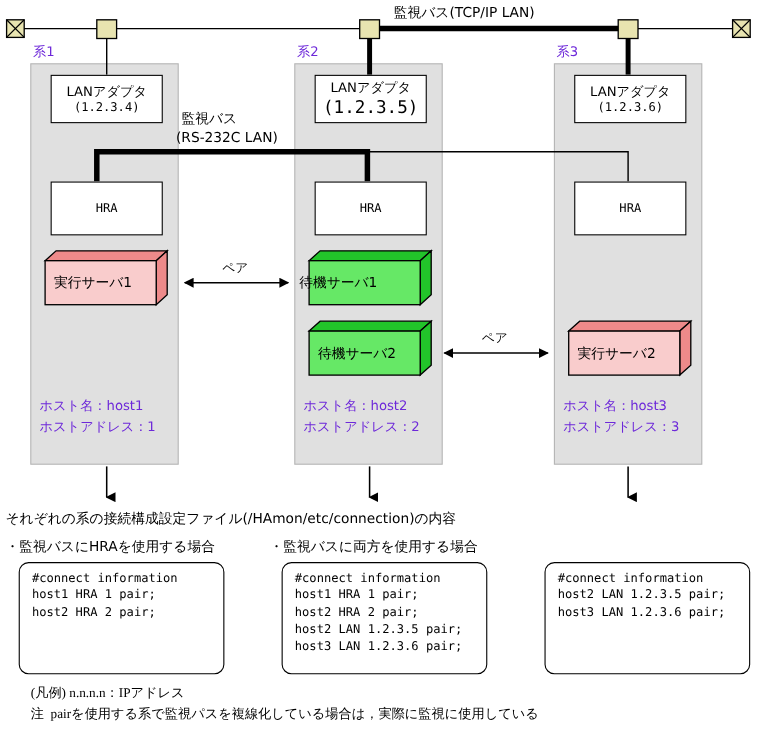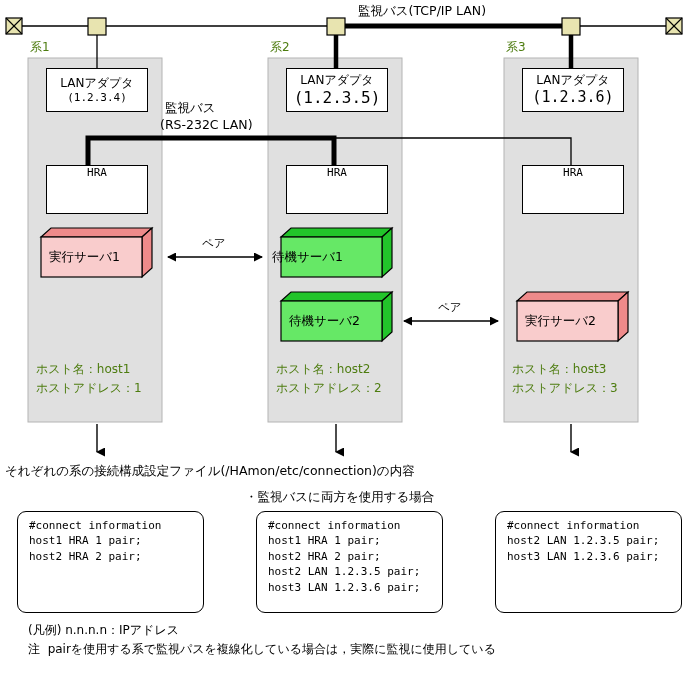--- a/index.html
+++ b/index.html
@@ -1,34 +1,34 @@
 <!DOCTYPE html>
 <html><head>
 <meta charset="utf-8">
 <style>
   html,body{margin:0;padding:0;background:#fff;}
   body{width:688px;height:680px;position:relative;overflow:hidden;
        font-family:"DejaVu Sans","Liberation Sans",sans-serif;color:#000;}
   #stage{position:absolute;left:0;top:0;width:688px;height:597px;}
   svg#art{position:absolute;left:0;top:0;width:688px;height:680px;}
-  .t{position:absolute;white-space:pre;line-height:1.18;color:#4d7c0f;}
+  .t{position:absolute;white-space:pre;line-height:1.18;color:#6d28d9;}
   .sys-label{font-size:12px;}
   .panel-text{font-size:12px;}
   .adapter{position:absolute;background:#fff;border:1px solid #000;
            display:flex;flex-direction:column;align-items:center;justify-content:center;
            font-size:12px;line-height:1.25;}
   .hra{position:absolute;background:#fff;border:1px solid #000;
-       display:flex;justify-content:center;font-size:11px;}
+       display:flex;align-items:center;justify-content:center;font-size:11px;}
   .srvtext{position:absolute;font-size:12.5px;white-space:nowrap;}
   .pairlabel{position:absolute;font-size:11.5px;}
   .caption{position:absolute;font-size:12.5px;white-space:pre;}
   .cfgbox{position:absolute;border:1px solid #000;border-radius:9px;background:#fff;}
   .cfgtext{position:absolute;font-family:"DejaVu Sans Mono","Liberation Mono",monospace;
            font-size:11px;line-height:1.40;white-space:pre;}
-  .note{position:absolute;font-size:12px;white-space:pre;line-height:1.45;}
+  .note{position:absolute;font-size:12px;white-space:pre;line-height:1.45;font-family:Liberation Serif, serif;}
   .bus-title{position:absolute;font-size:12.5px;white-space:pre;}
   .mono{font-family:"DejaVu Sans Mono","Liberation Mono",monospace;}
 </style>
 </head>
 <body>
 
 <div id="stage">
 
   <svg id="art" viewBox="0 0 688 680">
     <defs>
@@ -133,34 +133,35 @@
     <span class="mono">HRA</span>
   </div>
   <div class="srvtext" style="left:272px;top:249px;">待機サーバ1</div>
   <div class="srvtext" style="left:289px;top:313px;">待機サーバ2</div>
   <div class="t panel-text" style="left:276px;top:362px;">ホスト名：host2</div>
   <div class="t panel-text" style="left:276px;top:381px;">ホストアドレス：2</div>
 
   <div class="t sys-label" style="left:506px;top:40px;">系3</div>
   <div class="adapter" style="left:522px;top:68px;width:100px;height:42px;">
     <span>LANアダプタ</span>
-    <span class="mono" style="font-size:15px;">(1.2.3.6)</span>
+    <span class="mono" style="font-size:11px;">(1.2.3.6)</span>
   </div>
   <div class="hra" style="left:522px;top:165px;width:100px;height:47px;">
     <span class="mono">HRA</span>
   </div>
   <div class="srvtext" style="left:525px;top:313px;">実行サーバ2</div>
   <div class="t panel-text" style="left:512px;top:362px;">ホスト名：host3</div>
   <div class="t panel-text" style="left:512px;top:381px;">ホストアドレス：3</div>
 
   <div class="pairlabel" style="left:202px;top:236px;">ペア</div>
   <div class="pairlabel" style="left:438px;top:300px;">ペア</div>
 
   <div class="caption" style="left:5px;top:463px;">それぞれの系の接続構成設定ファイル(/HAmon/etc/connection)の内容</div>
 
+  <div class="caption" style="left:5px;top:489px;">・監視バスにHRAを使用する場合</div>
   <div class="cfgbox" style="left:17px;top:511px;width:185px;height:100px;"></div>
   <div class="cfgtext" style="left:29px;top:518px;">#connect information
 host1 HRA 1 pair;
 host2 HRA 2 pair;</div>
 
   <div class="caption" style="left:245px;top:489px;">・監視バスに両方を使用する場合</div>
   <div class="cfgbox" style="left:256px;top:511px;width:185px;height:100px;"></div>
   <div class="cfgtext" style="left:268px;top:518px;">#connect information
 host1 HRA 1 pair;
 host2 HRA 2 pair;

